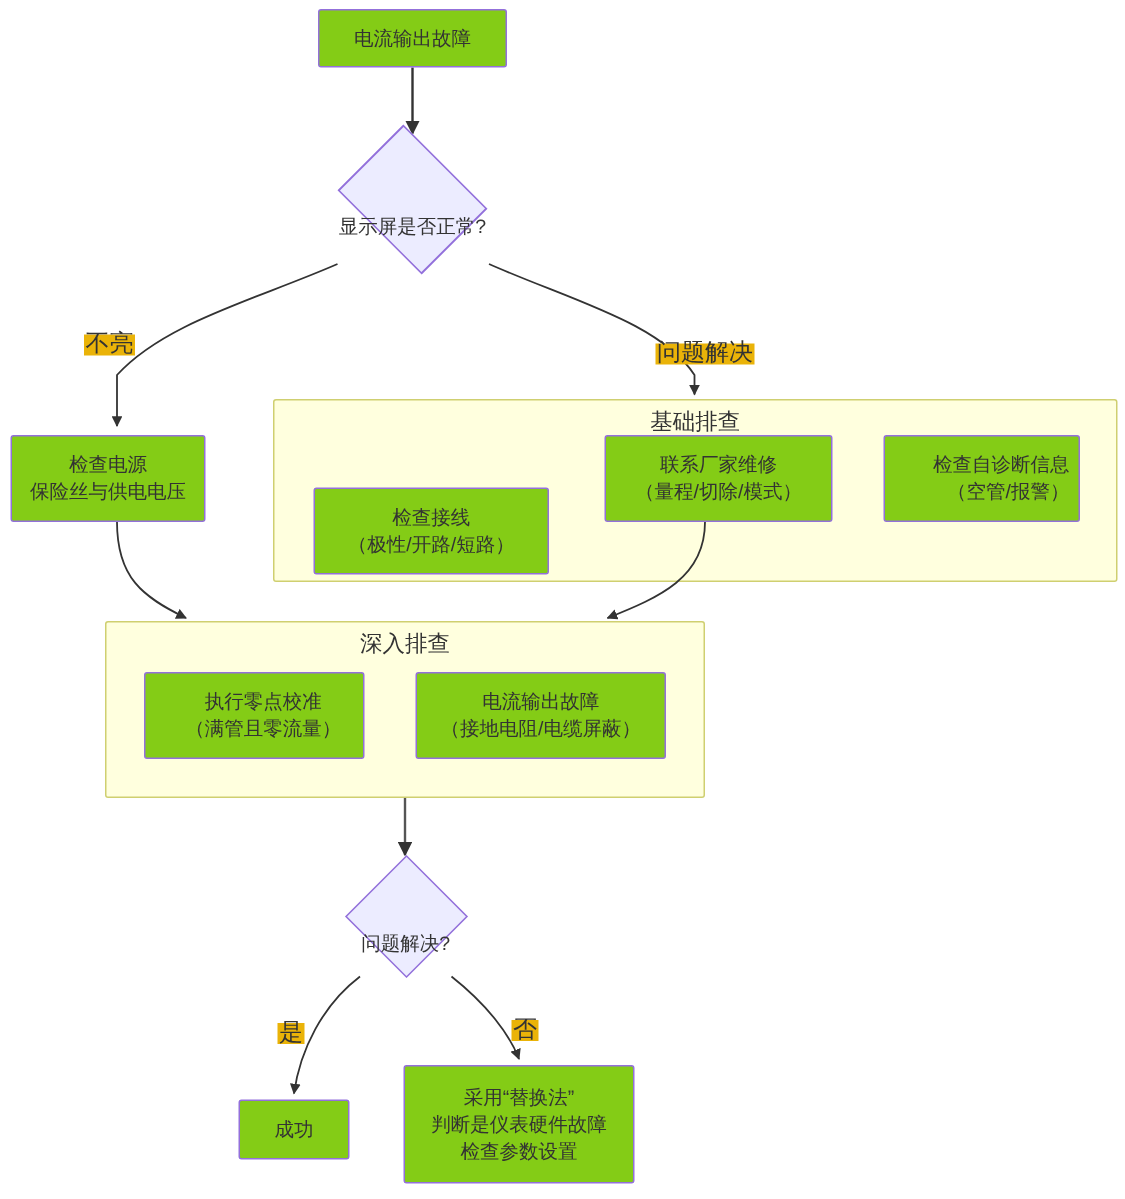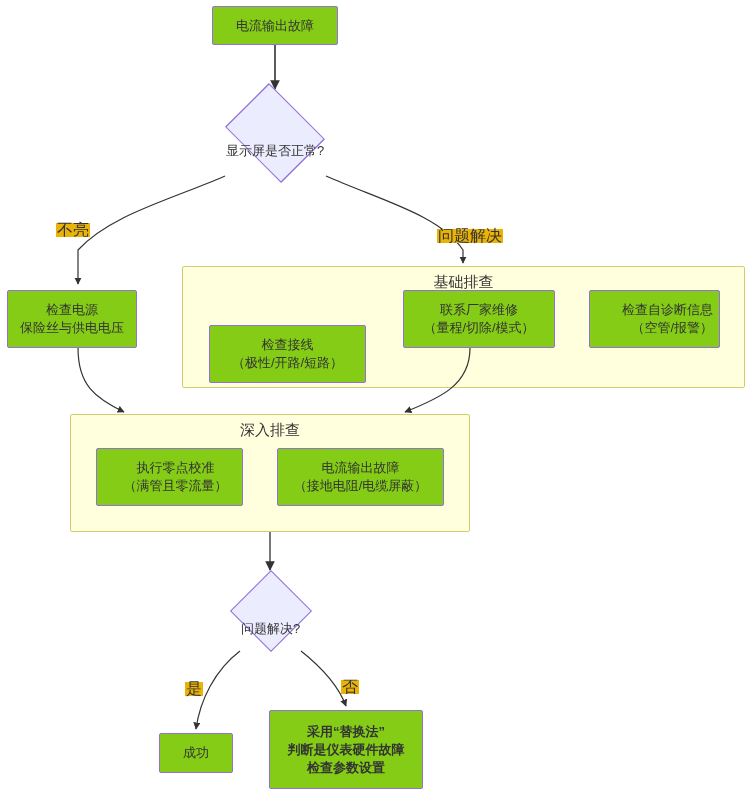--- a/index.html
+++ b/index.html
@@ -195,21 +195,21 @@
     <div class="dia" style="width:58px; height:58px; margin-left:-29px; margin-top:-29px; transform:rotate(45deg) scaleX(1.0) scaleY(1.0);"></div>
     <div class="dtext">问题解决?</div>
   </div>
 
   <div class="node" style="left:159px; top:733px; width:74px; height:40px;">
     <div class="lines">
       <div>成功</div>
     </div>
   </div>
 
-  <div class="node" style="left:269px; top:710px; width:154px; height:79px;font-weight:bold;">
+  <div class="node" style="left:269px; top:710px; width:154px; height:79px;">
     <div class="lines">
       <div>采用“替换法”</div>
       <div>判断是仪表硬件故障</div>
       <div>检查参数设置</div>
     </div>
   </div>
 
   <div class="edge-label" style="left:56px; top:223px;">不亮</div>
   <div class="edge-label" style="left:437px; top:229px;">问题解决</div>
   <div class="edge-label" style="left:185px; top:682px;">是</div>

